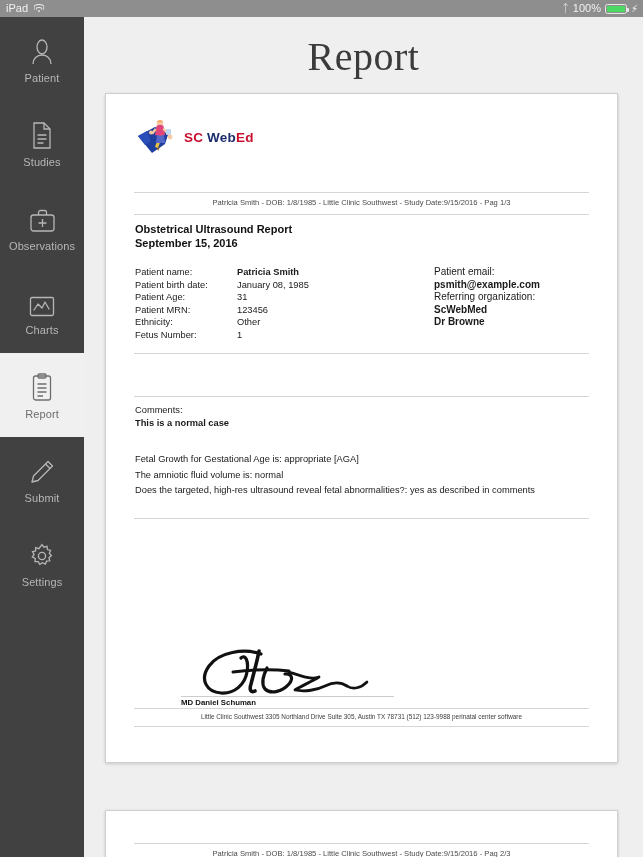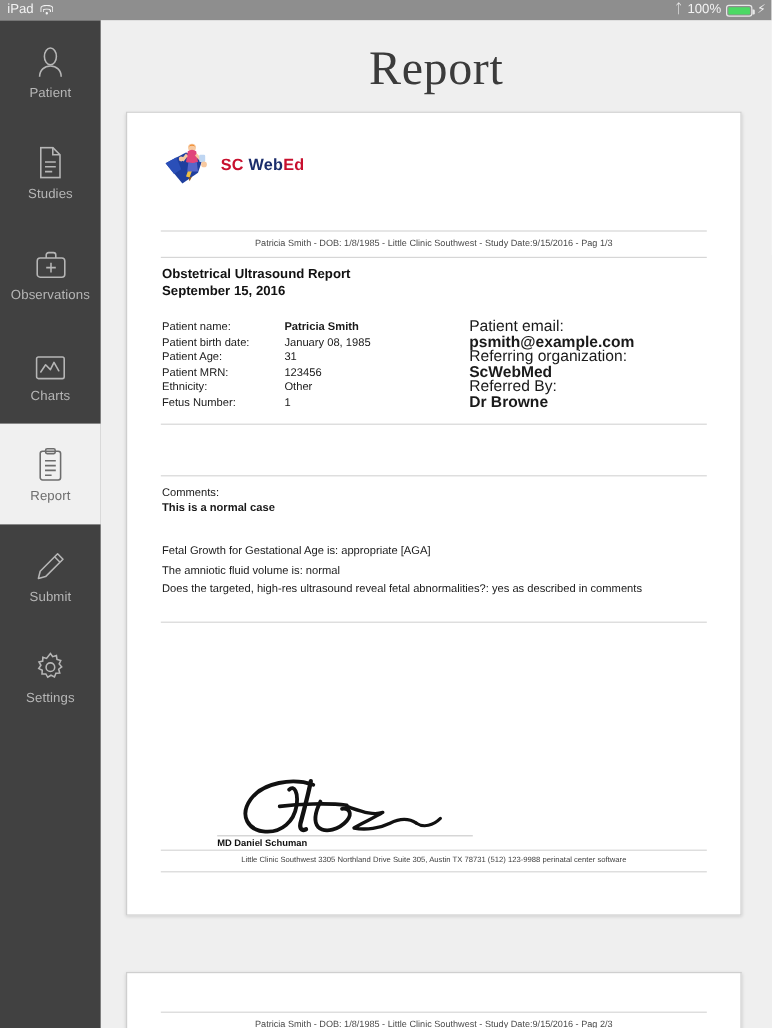--- a/index.html
+++ b/index.html
@@ -87,21 +87,21 @@
 
   .doc-title{position:absolute;left:29px;font-size:11px;font-weight:bold;color:#111;line-height:13.5px;}
 
   .cols{position:absolute;left:29px;right:29px;display:flex;}
   .col-l{width:256px;}
   .col-r{flex:1;}
   .kv{display:flex;font-size:9.3px;color:#1a1a1a;line-height:12.6px;}
   .kv .k{width:102px;flex:none;}
   .kv .v{}
   .kv .v.b{font-weight:bold;}
-  .stack{font-size:13px;color:#1a1a1a;line-height:12.6px;}
+  .stack{font-size:10px;color:#1a1a1a;line-height:12.6px;margin-left:43px;}
   .stack .b{font-weight:bold;}
 
   .codes{position:absolute;left:29px;right:29px;display:flex;font-size:7.8px;color:#1a1a1a;line-height:10px;}
   .codes .c1{width:256px;}
 
   .comments{position:absolute;left:29px;font-size:9.3px;color:#1a1a1a;line-height:13px;}
   .comments .b{font-weight:bold;}
 
   .findings{position:absolute;left:29px;right:29px;font-size:9.3px;color:#1a1a1a;line-height:15.5px;}
 
@@ -280,21 +280,20 @@
               <span class="k">Fetus Number:</span>
               <span class="v">1</span>
             </div>
         </div>
         <div class="col-r">
           <div class="stack">
             <div>Patient email:</div>
             <div class="b">psmith@example.com</div>
             <div>Referring organization:</div>
             <div class="b">ScWebMed</div>
-            <div>Referred By:</div>
             <div class="b">Dr Browne</div>
           </div>
         </div>
       </div>
 
       <hr class="hr" style="position:absolute;left:28px;right:28px;top:259px;">
       <hr class="hr" style="position:absolute;left:28px;right:28px;top:302px;">
 
       <div class="comments" style="top:310px;">
         <div>Comments:</div>

